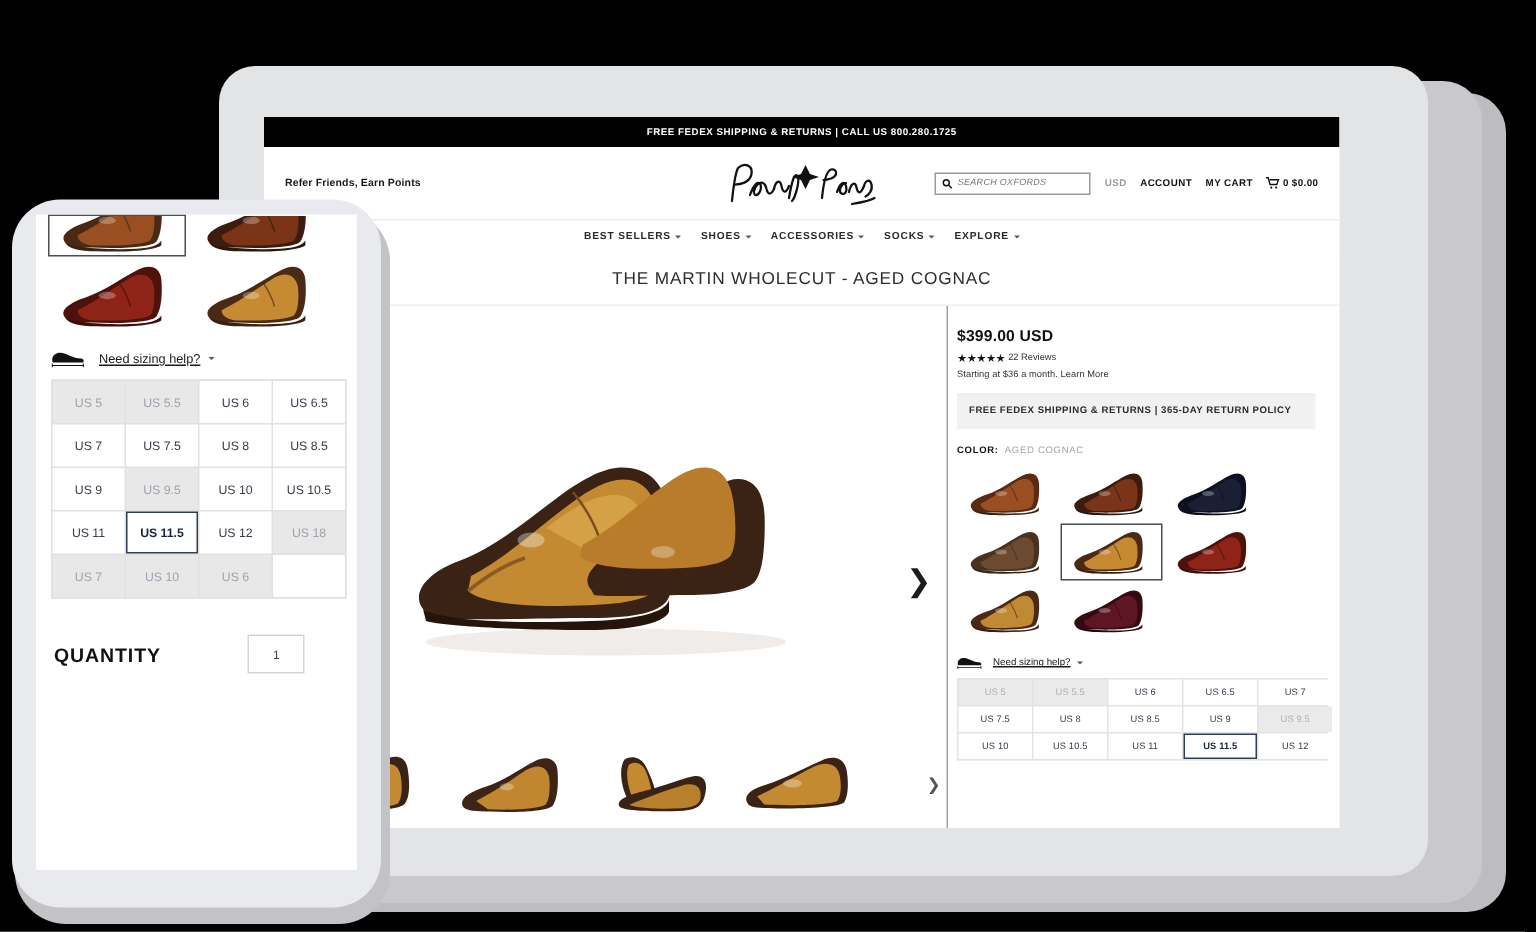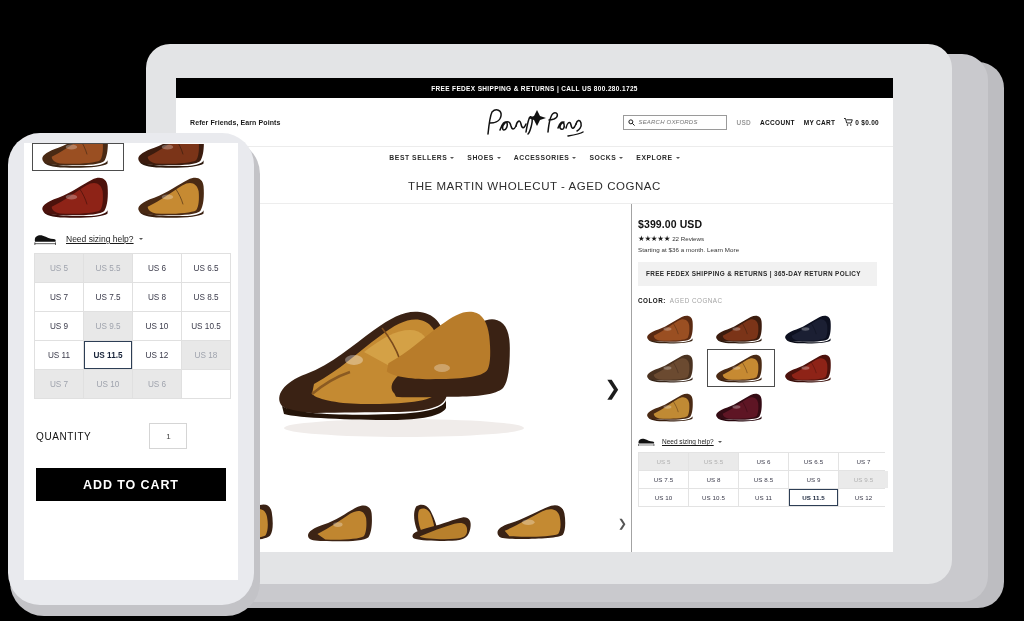--- a/index.html
+++ b/index.html
@@ -167,21 +167,21 @@
     gap: 1px; background: #e0e0e0; border: 1px solid #e0e0e0; width: 197px;
   }
   .size-m {
     height: 28px; background: #fff; display: flex; align-items: center;
     justify-content: center; font-size: 8.2px; color: #3a3a4a; cursor: pointer;
   }
   .size-m.disabled { background: #e8e8e8; color: #9fa3ad; }
   .size-m.selected { border: 1.6px solid #2d3e55; font-weight: bold; color: #18243a; }
   .size-m.empty { background: #fff; cursor: default; }
   .qty-row { display: flex; align-items: center; gap: 58px; padding: 24px 12px 0; }
-  .qty-label { font-size: 10px; font-weight: normal; letter-spacing: .6px; color: #111; }
+  .qty-label { font-size: 13px; font-weight: bold; letter-spacing: .6px; color: #111; }
   .qty-box {
     width: 38px; height: 26px; border: 1px solid #d5d5d5; background: #fff;
     display: flex; align-items: center; justify-content: center;
   }
   .qty-box input {
     width: 100%; border: none; outline: none; text-align: center;
     font-family: "Liberation Sans", sans-serif; font-size: 8px; color: #444;
   }
   .add-cart {
     margin: 19px 12px 0; height: 33px; background: #000; color: #fff;
@@ -541,17 +541,16 @@
           <div class="size-m empty"></div>
         </div>
 
       <div class="qty-row">
         <span class="qty-label">QUANTITY</span>
         <div class="qty-box">
           <input type="text" value="1" style="">
         </div>
       </div>
 
-      <button class="add-cart">ADD TO CART</button>
     </div>
   </div>
 
 </div>
 
 </body></html>

